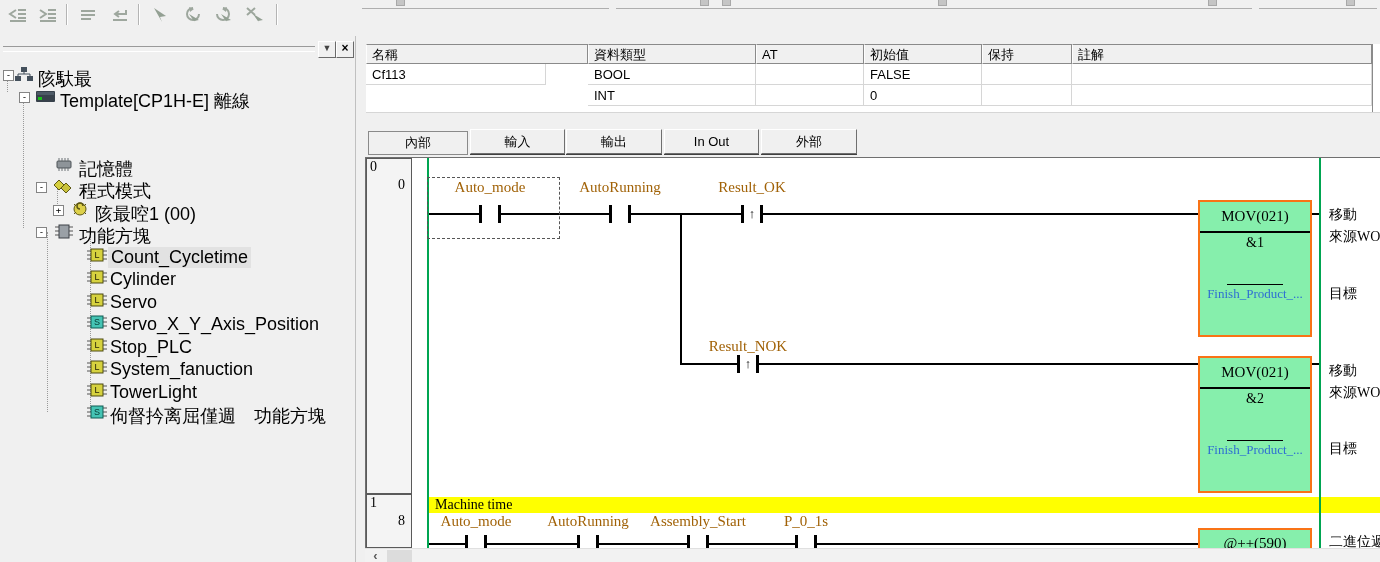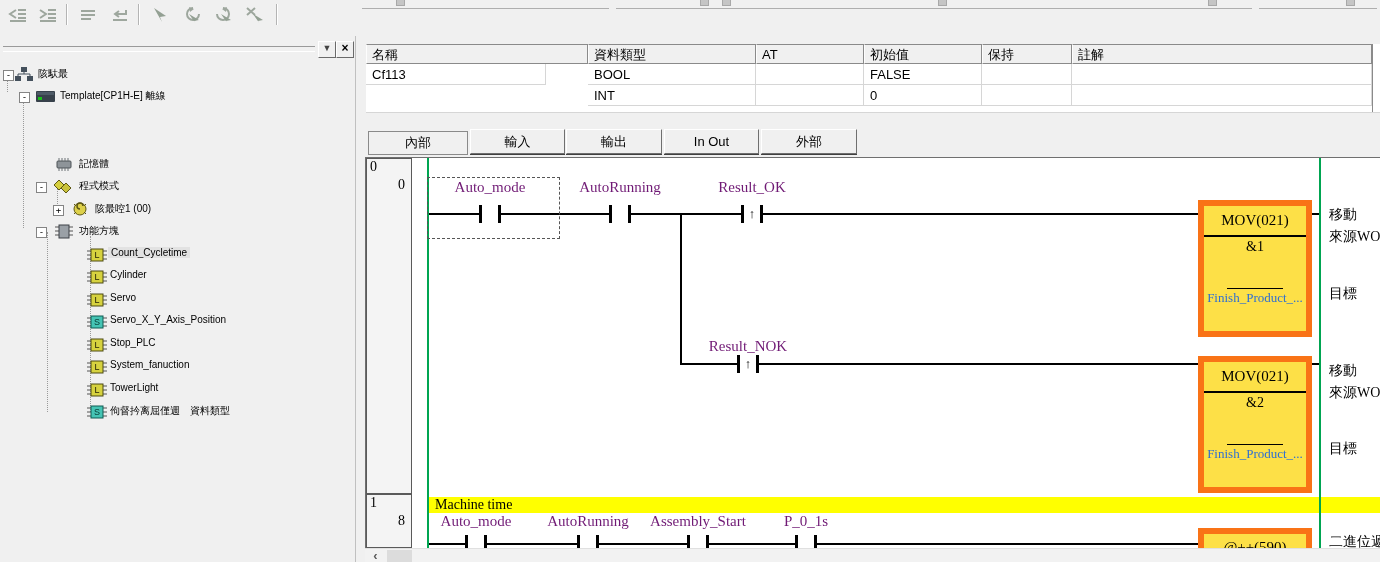--- a/index.html
+++ b/index.html
@@ -16,21 +16,21 @@
   #workspace{position:absolute;left:0;top:36px;width:355px;height:526px;background:#f0f0f0;border-right:1px solid #c0c0c0;}
   .groove{position:absolute;left:3px;top:10px;width:312px;height:4px;border-top:1px solid #9a9a9a;border-bottom:1px solid #ffffff;}
   .wsbtn{position:absolute;top:5px;width:16px;height:15px;background:#f0f0f0;
          border:1px solid;border-color:#fff #6a6a6a #6a6a6a #fff;
          font-size:9px;line-height:13px;text-align:center;color:#444;}
   .wsbtn.close{font-size:12px;font-weight:bold;color:#000;line-height:12px;}
   .titem{position:absolute;left:0;width:355px;height:21px;}
   .exp{position:absolute;top:5px;width:9px;height:9px;background:#fff;border:1px solid #848484;
        font-size:9px;line-height:8px;text-align:center;color:#000;font-family:"DejaVu Sans Mono",monospace;}
   .ticon{position:absolute;top:1px;width:22px;height:17px;}
-  .tlabel{position:absolute;top:2px;font-size:10px;white-space:nowrap;}
+  .tlabel{position:absolute;top:2px;font-size:18px;white-space:nowrap;}
   .tlabel.sel{background:#e2e2e2;padding:0 3px;}
   .dotline{position:absolute;border-left:1px dotted #9a9a9a;width:0;}
   
   #vartable-bg{position:absolute;left:366px;top:44px;width:1014px;height:68px;background:#fff;}
   .vh{position:absolute;top:44px;height:20px;background:#f0f0f0;font-size:13px;line-height:20px;
       padding-left:5px;box-sizing:border-box;border:1px solid;border-color:#fdfdfd #8a8a8a #8a8a8a #fdfdfd;
       border-top:1px solid #8a8a8a;}
   .vc{position:absolute;height:21px;font-size:13px;line-height:21px;padding-left:6px;box-sizing:border-box;
       border-right:1px solid #d6d6d6;border-bottom:1px solid #d6d6d6;background:#fff;white-space:nowrap;overflow:hidden;}
   
@@ -45,24 +45,24 @@
   .rail{position:absolute;width:2px;background:#00a551;z-index:3;}
   .hline{position:absolute;height:2px;background:#000;z-index:2;}
   .vwire{position:absolute;width:2px;background:#000;z-index:2;}
   .comment{position:absolute;height:16px;background:#ffff00;z-index:2;
            font-family:"Liberation Serif",serif;font-size:14px;line-height:16px;padding-left:6px;
            white-space:nowrap;box-sizing:border-box;}
   .contact{position:absolute;width:22px;height:18px;background:#fff;z-index:3;}
   .cbar{position:absolute;top:0;width:3px;height:18px;background:#000;}
   .cbar.l{left:0;} .cbar.r{right:0;}
   .cedge{position:absolute;left:0;right:0;top:0;text-align:center;font-size:13px;line-height:17px;color:#000;}
-  .clabel{position:absolute;transform:translateX(-50%);color:#701a75;z-index:3;
+  .clabel{position:absolute;transform:translateX(-50%);color:#a16207;z-index:3;
           font-family:"Liberation Serif",serif;font-size:15px;white-space:nowrap;}
   .marquee{position:absolute;border:1px dashed #555;z-index:4;}
-  .mov{position:absolute;width:114px;background:#fde047;border:6px solid #f97316;box-sizing:border-box;z-index:3;}
+  .mov{position:absolute;width:114px;background:#86efac;border:2px solid #f97316;box-sizing:border-box;z-index:3;}
   .mov-title{height:29px;line-height:29px;text-align:center;border-bottom:2px solid #000;
              font-family:"Liberation Serif",serif;font-size:15px;}
   .mov-src{text-align:center;font-family:"Liberation Serif",serif;font-size:14px;padding-top:2px;}
   .opline{position:absolute;left:50%;transform:translateX(-50%);width:56px;height:1px;background:#000;}
   .mov-dst{position:absolute;left:0;right:0;text-align:center;color:#2f6fd2;
            font-family:"Liberation Serif",serif;font-size:13px;white-space:nowrap;overflow:hidden;}
   .rlabel{position:absolute;font-family:"Liberation Serif",serif;font-size:14px;white-space:nowrap;z-index:3;}
   
   #hscroll{position:absolute;left:365px;top:548px;width:1015px;height:14px;background:#f2f2f2;z-index:6;border-top:1px solid #e0e0e0;}
   #hscroll .arrow{position:absolute;left:2px;top:0;width:17px;height:14px;color:#5a5a5a;
@@ -284,21 +284,21 @@
       <span class="tlabel" style="left:110px">TowerLight</span>
     </div>
     <div class="titem" style="top:366px">
       <span class="ticon" style="left:86px">
         <svg width="22" height="17">
             <path d="M1 5h4M1 9h4M1 13h4M17 5h4M17 9h4M17 13h4" stroke="#555"></path>
             <rect x="5" y="3" width="12" height="12" fill="#45c4b4" stroke="#0f5c53"></rect>
             <text x="11" y="12" font-size="9" font-family="Liberation Sans,sans-serif" fill="#053a33" text-anchor="middle">S</text>
           </svg>
       </span>
-      <span class="tlabel" style="left:110px">佝督扲离屈僅週　資料類型</span>
+      <span class="tlabel" style="left:110px">佝督扲离屈僅週　功能方塊</span>
     </div>
   </div>
 
   <div id="vartable-bg"></div>
   <div class="vh" style="left:366px;width:222px">名稱</div>
   <div class="vh" style="left:588px;width:168px">資料類型</div>
   <div class="vh" style="left:756px;width:108px">AT</div>
   <div class="vh" style="left:864px;width:118px">初始值</div>
   <div class="vh" style="left:982px;width:90px">保持</div>
   <div class="vh" style="left:1072px;width:300px">註解</div>

